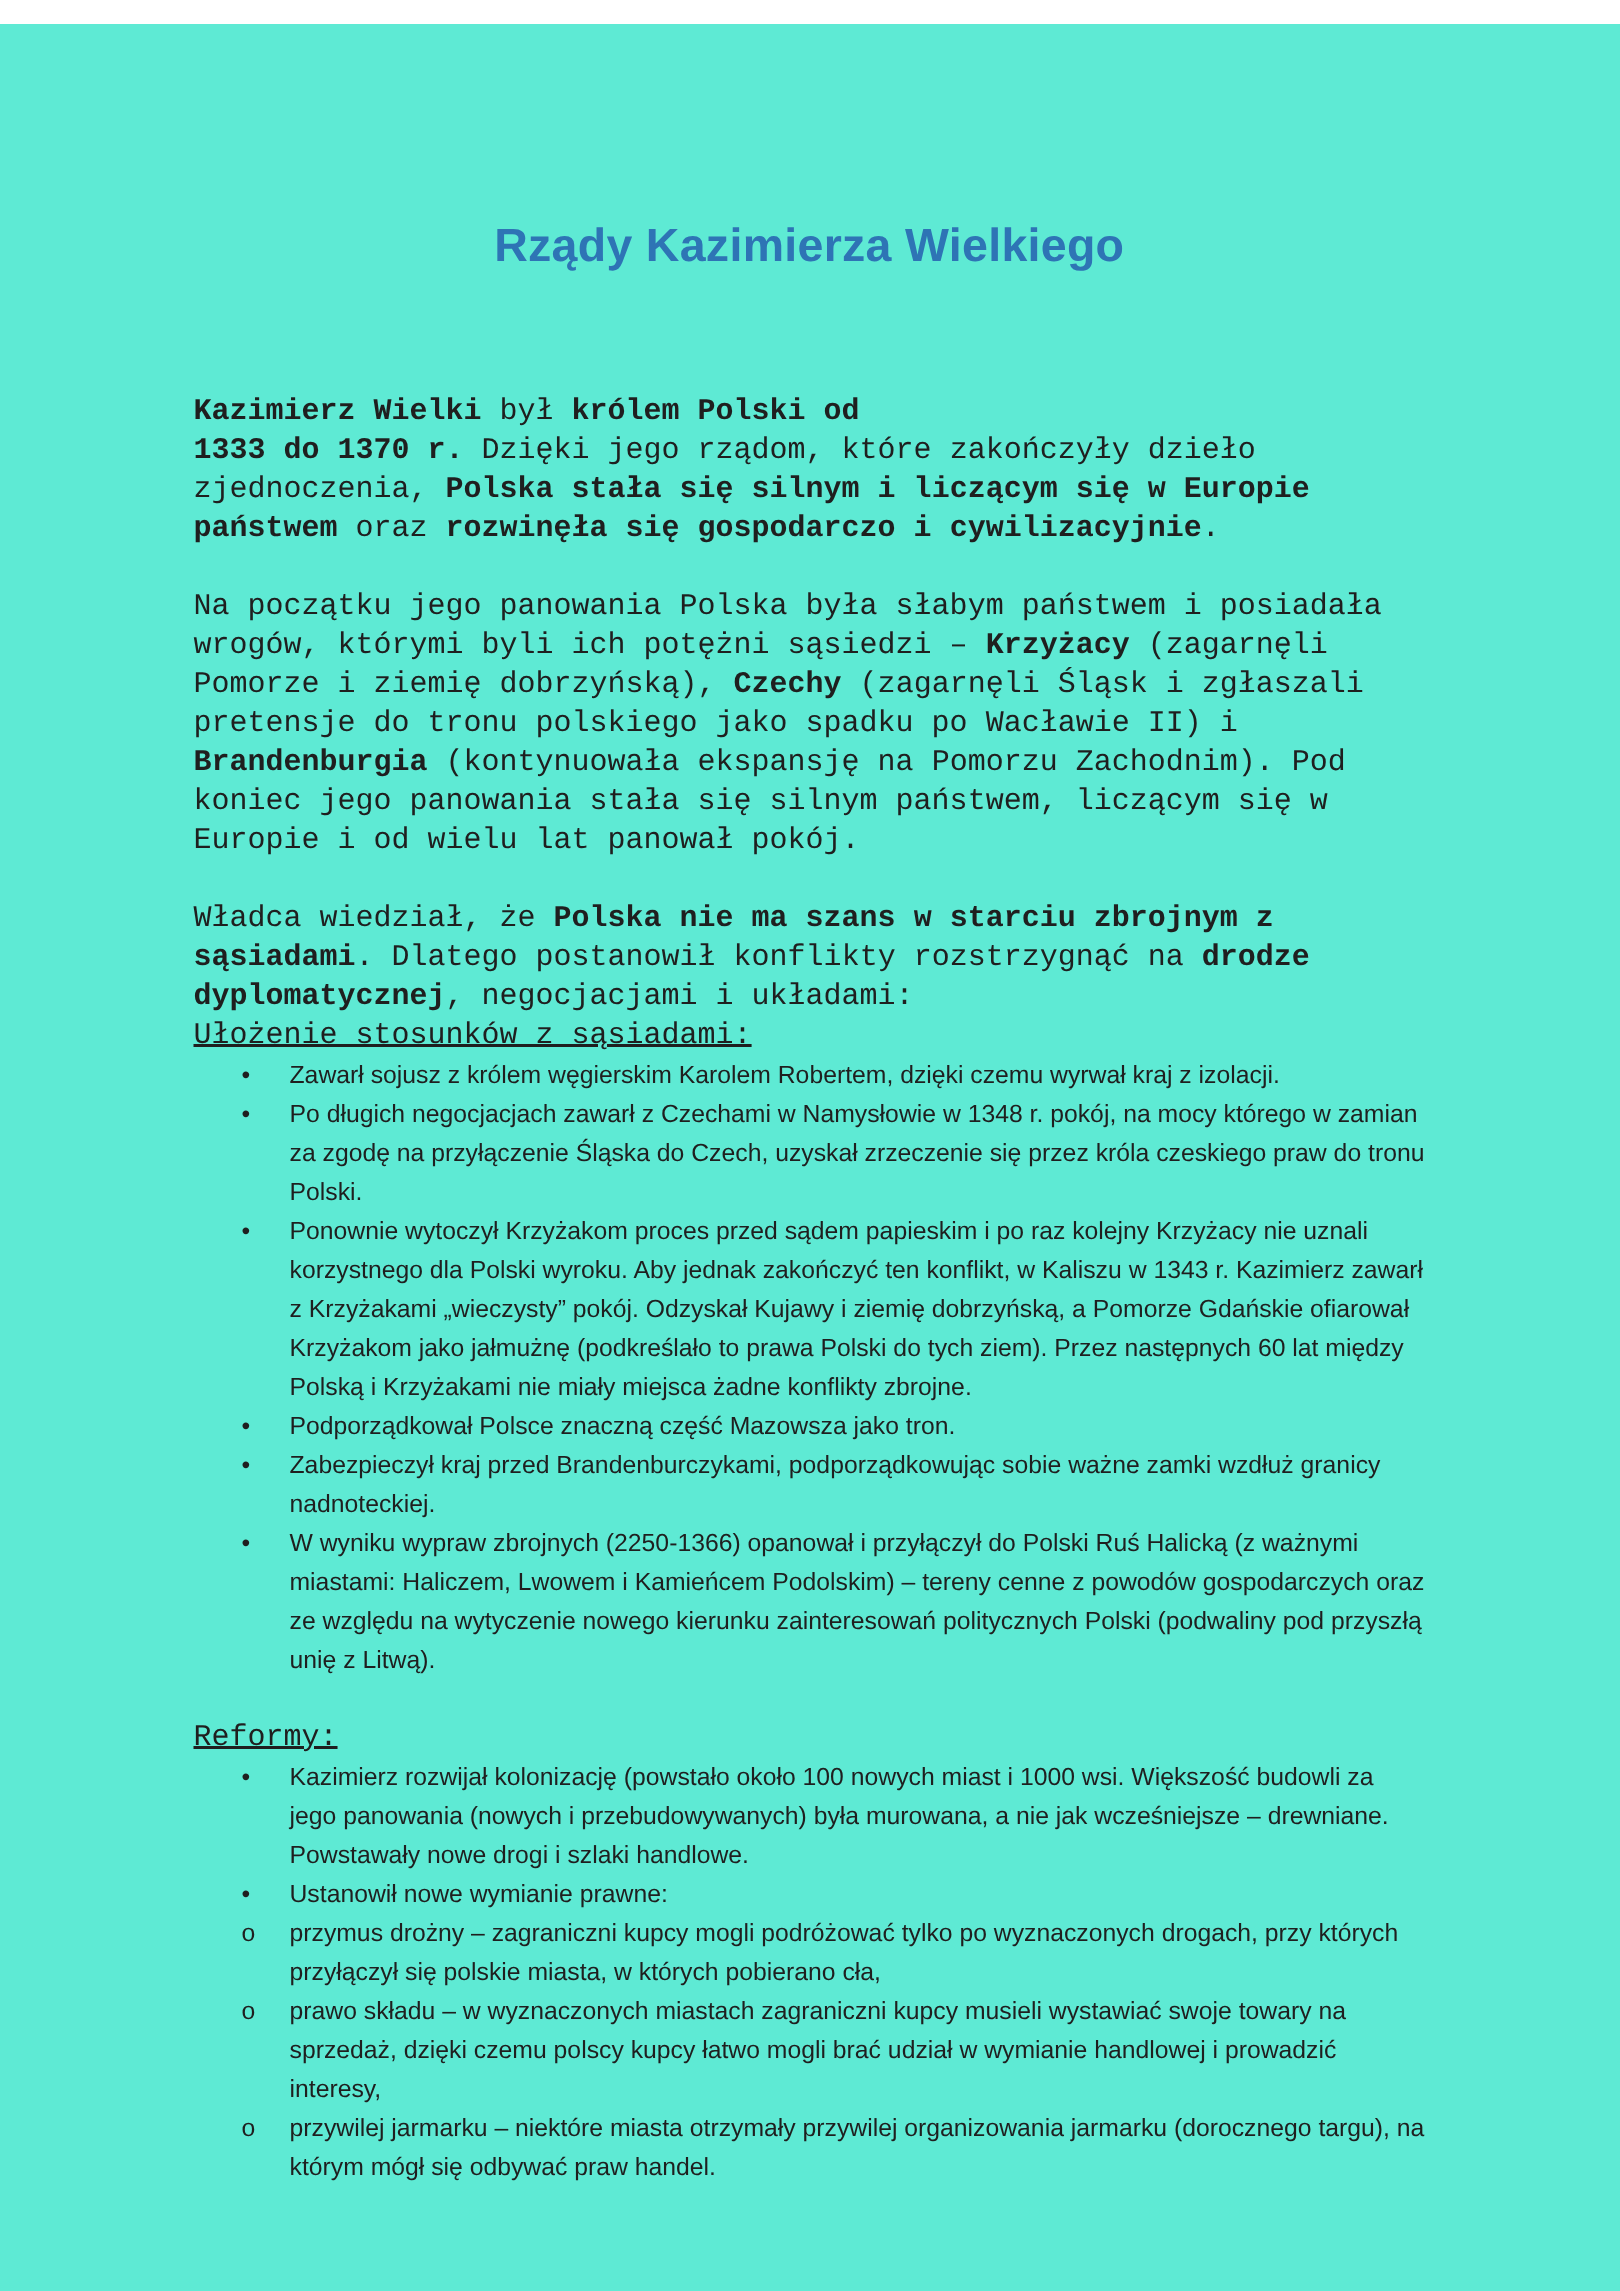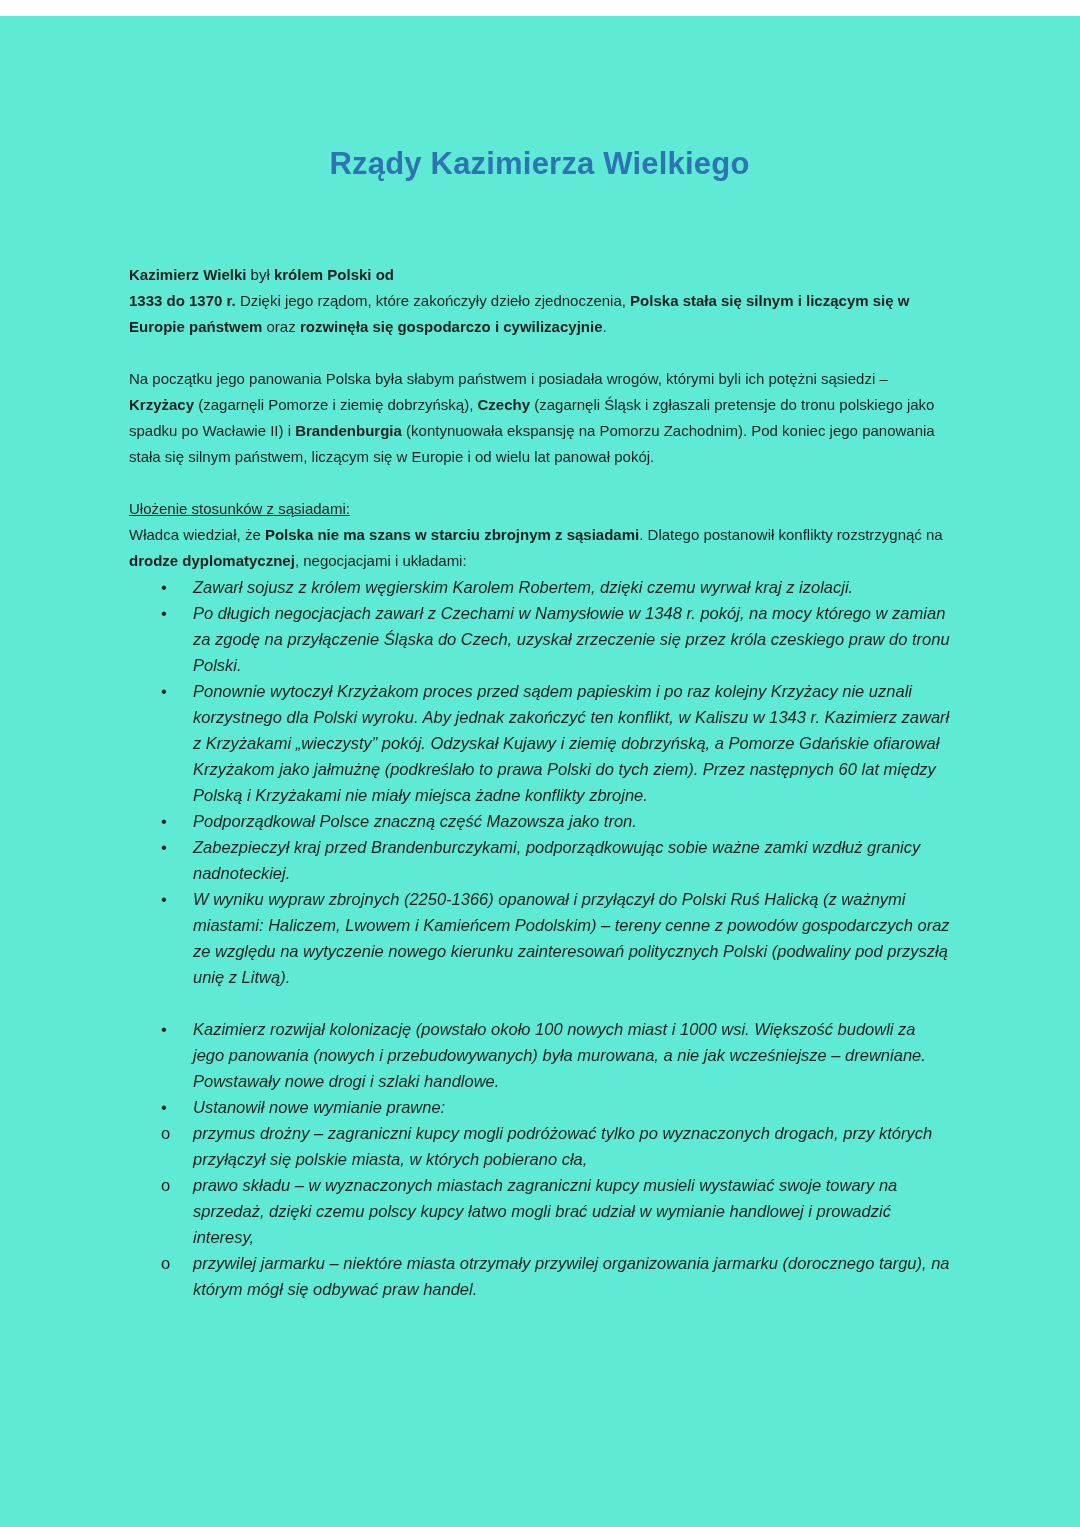--- a/index.html
+++ b/index.html
@@ -16,53 +16,54 @@
     padding: 130px 130px 80px 129px;
   }
   .title {
     font-size: 31px;
     font-weight: 700;
     text-align: center;
     letter-spacing: 0.2px;
     margin-bottom: 80px;
   }
   .para {
-    font-size: 15px;
+    font-size: 20px;
     line-height: 26px;
     margin: 0 0 26px 0;
+    font-family: Liberation Mono, monospace;
   }
   .para.tight { margin-bottom: 0; }
   .underline { text-decoration: underline; }
   .b { font-weight: 700; }
   .list {
     margin: 0 0 26px 0;
   }
   .list.tight { margin-bottom: 0; }
   .li {
     display: flex;
     font-size: 16.5px;
     line-height: 26px;
     padding-left: 32px;
   }
   .marker {
     flex: 0 0 32px;
     width: 32px;
   }
-  .litext { flex: 1 1 auto; font-style: italic; }
+  .litext { flex: 1 1 auto; }
 </style>
 </head>
 <body style="color: rgb(31, 31, 31); background: rgb(255, 255, 255);">
 
 <div class="page">
   <h1 class="title" style="color: rgb(46, 116, 181);">Rządy Kazimierza Wielkiego</h1>
   <div id="doc-content">
       <p class="para"><span class="b">Kazimierz Wielki</span><span> był </span><span class="b">królem Polski od</span><br><span class="b">1333 do 1370 r.</span><span> Dzięki jego rządom, które zakończyły dzieło zjednoczenia, </span><span class="b">Polska stała się silnym i liczącym się w Europie państwem</span><span> oraz </span><span class="b">rozwinęła się gospodarczo i cywilizacyjnie</span><span>.</span></p>
       <p class="para"><span>Na początku jego panowania Polska była słabym państwem i posiadała wrogów, którymi byli ich potężni sąsiedzi – </span><span class="b">Krzyżacy</span><span> (zagarnęli Pomorze i ziemię dobrzyńską), </span><span class="b">Czechy</span><span> (zagarnęli Śląsk i zgłaszali pretensje do tronu polskiego jako spadku po Wacławie II) i </span><span class="b">Brandenburgia</span><span> (kontynuowała ekspansję na Pomorzu Zachodnim). Pod koniec jego panowania stała się silnym państwem, liczącym się w Europie i od wielu lat panował pokój.</span></p>
+      <p class="para tight"><span>Władca wiedział, że </span><span class="b">Polska nie ma szans w starciu zbrojnym z sąsiadami</span><span>. Dlatego postanowił konflikty rozstrzygnąć na </span><span class="b">drodze dyplomatycznej</span><span>, negocjacjami i układami:</span></p>
       <p class="para underline tight"><span>Ułożenie stosunków z sąsiadami:</span></p>
-      <p class="para tight"><span>Władca wiedział, że </span><span class="b">Polska nie ma szans w starciu zbrojnym z sąsiadami</span><span>. Dlatego postanowił konflikty rozstrzygnąć na </span><span class="b">drodze dyplomatycznej</span><span>, negocjacjami i układami:</span></p>
       <div class="list">
         <div class="li">
           <span class="marker">•</span>
           <span class="litext"><span>Zawarł sojusz z królem węgierskim Karolem Robertem, dzięki czemu wyrwał kraj z izolacji.</span></span>
         </div>
         <div class="li">
           <span class="marker">•</span>
           <span class="litext"><span>Po długich negocjacjach zawarł z Czechami w Namysłowie w 1348 r. pokój, na mocy którego w zamian za zgodę na przyłączenie Śląska do Czech, uzyskał zrzeczenie się przez króla czeskiego praw do tronu Polski.</span></span>
         </div>
         <div class="li">
@@ -75,20 +76,21 @@
         </div>
         <div class="li">
           <span class="marker">•</span>
           <span class="litext"><span>Zabezpieczył kraj przed Brandenburczykami, podporządkowując sobie ważne zamki wzdłuż granicy nadnoteckiej.</span></span>
         </div>
         <div class="li">
           <span class="marker">•</span>
           <span class="litext"><span>W wyniku wypraw zbrojnych (2250-1366) opanował i przyłączył do Polski Ruś Halicką (z ważnymi miastami: Haliczem, Lwowem i Kamieńcem Podolskim) – tereny cenne z powodów gospodarczych oraz ze względu na wytyczenie nowego kierunku zainteresowań politycznych Polski (podwaliny pod przyszłą unię z Litwą).</span></span>
         </div>
       </div>
+      <p class="para underline tight"><span>Reformy:</span></p>
       <div class="list tight">
         <div class="li">
           <span class="marker">•</span>
           <span class="litext"><span>Kazimierz rozwijał kolonizację (powstało około 100 nowych miast i 1000 wsi. Większość budowli za jego panowania (nowych i przebudowywanych) była murowana, a nie jak wcześniejsze – drewniane. Powstawały nowe drogi i szlaki handlowe.</span></span>
         </div>
         <div class="li">
           <span class="marker">•</span>
           <span class="litext"><span>Ustanowił nowe wymianie prawne:</span></span>
         </div>
       </div>

